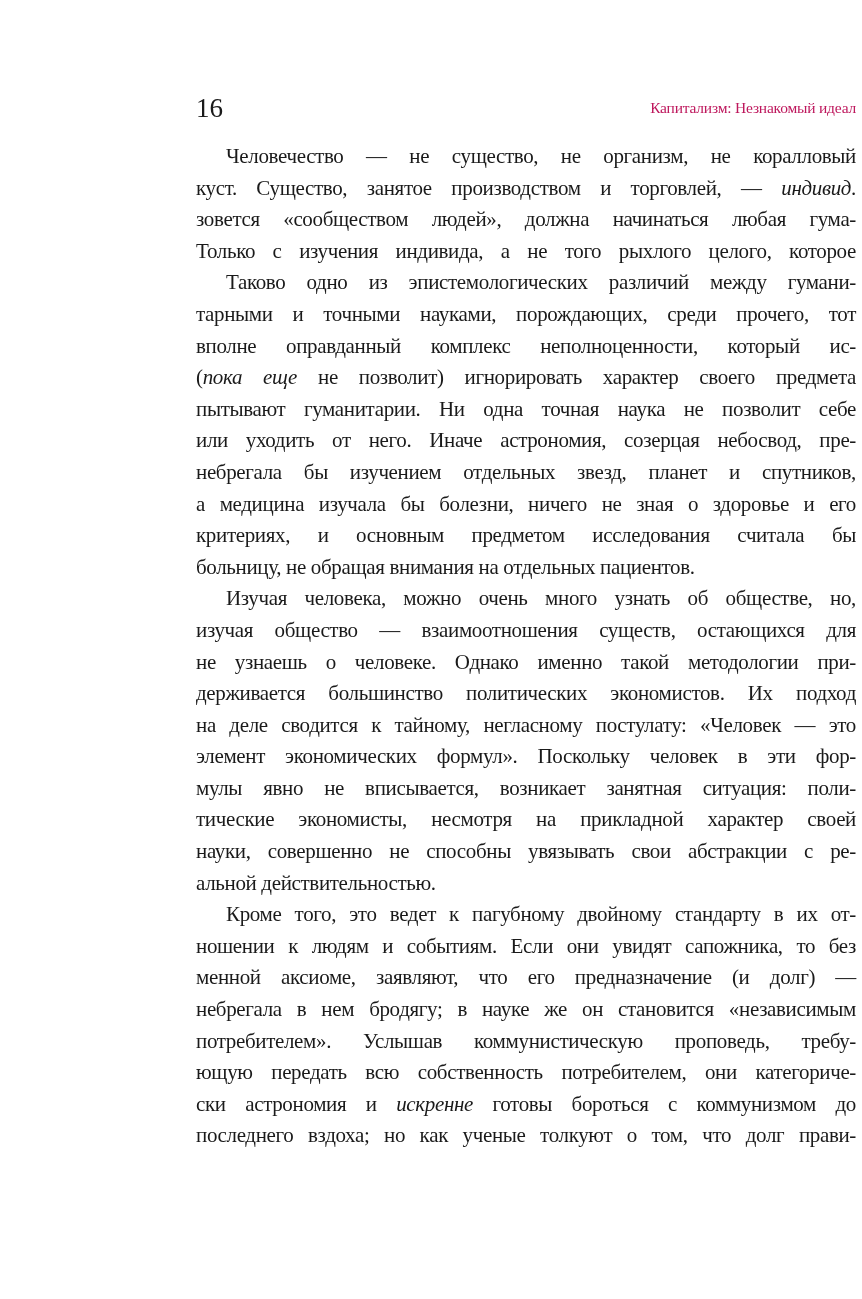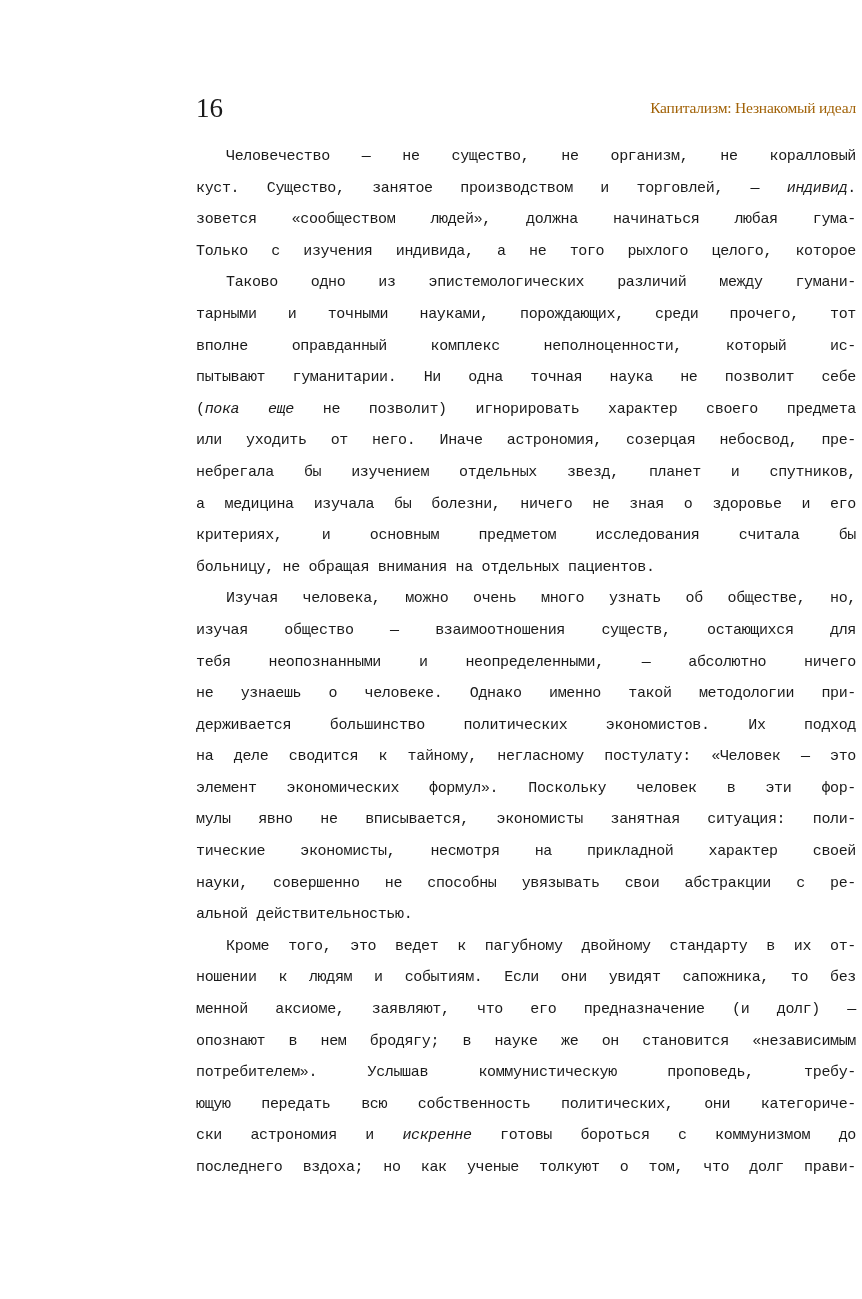--- a/index.html
+++ b/index.html
@@ -36,39 +36,38 @@
       font-size: 27px;
       line-height: 40px;
       color: #1a1a1a;
     }
     .running-title {
       position: absolute;
       right: 0;
       top: 6px;
       font-size: 15.5px;
       line-height: 28px;
-      color: #a16207;
+      color: #be185d;
       letter-spacing: -0.2px;
     }
     .body-text {
       position: absolute;
       left: 148px;
       top: 141px;
       width: 660px;
     }
     .line {
       display: block;
-      font-size: 15px;
+      font-size: 21px;
       line-height: 31.6px;
       height: 31.6px;
       white-space: nowrap;
       text-align: justify;
       text-align-last: justify;
       letter-spacing: -0.35px;
-      font-family: Liberation Mono, monospace;
     }
     .line.last {
       text-align-last: left;
     }
     .line.indent {
       padding-left: 30px;
     }
     .ital {
       font-style: italic;
     }
@@ -86,45 +85,44 @@
       <div class="paragraph">
         <span class="line indent"><span>Человечество — не существо, не организм, не коралловый</span></span>
         <span class="line"><span>куст. Существо, занятое производством и торговлей, — </span><span class="ital">индивид</span><span>.</span></span>
         <span class="line"><span>зовется «сообществом людей», должна начинаться любая гума-</span></span>
         <span class="line"><span>Только с изучения индивида, а не того рыхлого целого, которое</span></span>
       </div>
       <div class="paragraph">
         <span class="line indent"><span>Таково одно из эпистемологических различий между гумани-</span></span>
         <span class="line"><span>тарными и точными науками, порождающих, среди прочего, тот</span></span>
         <span class="line"><span>вполне оправданный комплекс неполноценности, который ис-</span></span>
+        <span class="line"><span>(</span><span class="ital">пока еще</span><span> не позволит) игнорировать характер своего предмета</span></span>
         <span class="line"><span>пытывают гуманитарии. Ни одна точная наука не позволит себе</span></span>
-        <span class="line"><span>(</span><span class="ital">пока еще</span><span> не позволит) игнорировать характер своего предмета</span></span>
         <span class="line"><span>или уходить от него. Иначе астрономия, созерцая небосвод, пре-</span></span>
         <span class="line"><span>небрегала бы изучением отдельных звезд, планет и спутников,</span></span>
         <span class="line"><span>а медицина изучала бы болезни, ничего не зная о здоровье и его</span></span>
         <span class="line"><span>критериях, и основным предметом исследования считала бы</span></span>
         <span class="line last"><span>больницу, не обращая внимания на отдельных пациентов.</span></span>
       </div>
       <div class="paragraph">
         <span class="line indent"><span>Изучая человека, можно очень много узнать об обществе, но,</span></span>
         <span class="line"><span>изучая общество — взаимоотношения существ, остающихся для</span></span>
-        <span class="line"><span>тебя неопознанными и неопределенными, — абсолютно ничего</span></span>
         <span class="line"><span>не узнаешь о человеке. Однако именно такой методологии при-</span></span>
         <span class="line"><span>держивается большинство политических экономистов. Их подход</span></span>
         <span class="line"><span>на деле сводится к тайному, негласному постулату: «Человек — это</span></span>
         <span class="line"><span>элемент экономических формул». Поскольку человек в эти фор-</span></span>
-        <span class="line"><span>мулы явно не вписывается, экономисты занятная ситуация: поли-</span></span>
+        <span class="line"><span>мулы явно не вписывается, возникает занятная ситуация: поли-</span></span>
         <span class="line"><span>тические экономисты, несмотря на прикладной характер своей</span></span>
         <span class="line"><span>науки, совершенно не способны увязывать свои абстракции с ре-</span></span>
         <span class="line last"><span>альной действительностью.</span></span>
       </div>
       <div class="paragraph">
         <span class="line indent"><span>Кроме того, это ведет к пагубному двойному стандарту в их от-</span></span>
         <span class="line"><span>ношении к людям и событиям. Если они увидят сапожника, то без</span></span>
         <span class="line"><span>менной аксиоме, заявляют, что его предназначение (и долг) —</span></span>
-        <span class="line"><span>опознают в нем бродягу; в науке же он становится «независимым</span></span>
+        <span class="line"><span>небрегала в нем бродягу; в науке же он становится «независимым</span></span>
         <span class="line"><span>потребителем». Услышав коммунистическую проповедь, требу-</span></span>
-        <span class="line"><span>ющую передать всю собственность политических, они категориче-</span></span>
+        <span class="line"><span>ющую передать всю собственность потребителем, они категориче-</span></span>
         <span class="line"><span>ски астрономия и </span><span class="ital">искренне</span><span> готовы бороться с коммунизмом до</span></span>
         <span class="line"><span>последнего вздоха; но как ученые толкуют о том, что долг прави-</span></span>
       </div>
     </div>
 </div>
 
 </body></html>

